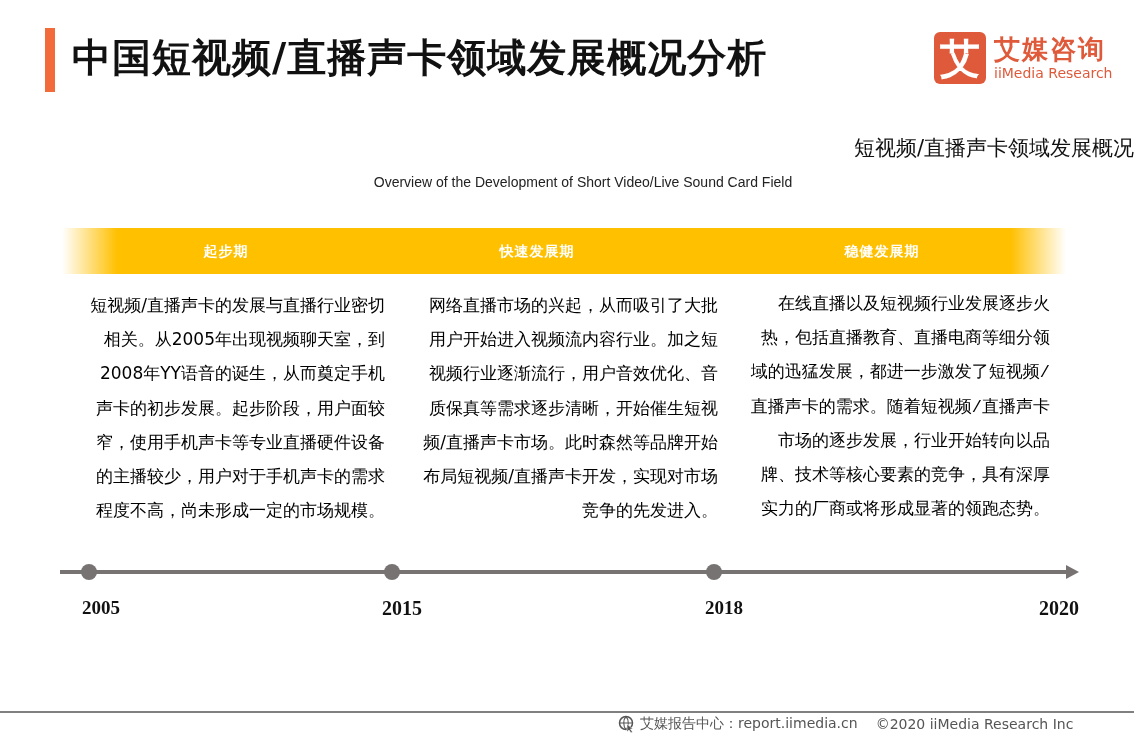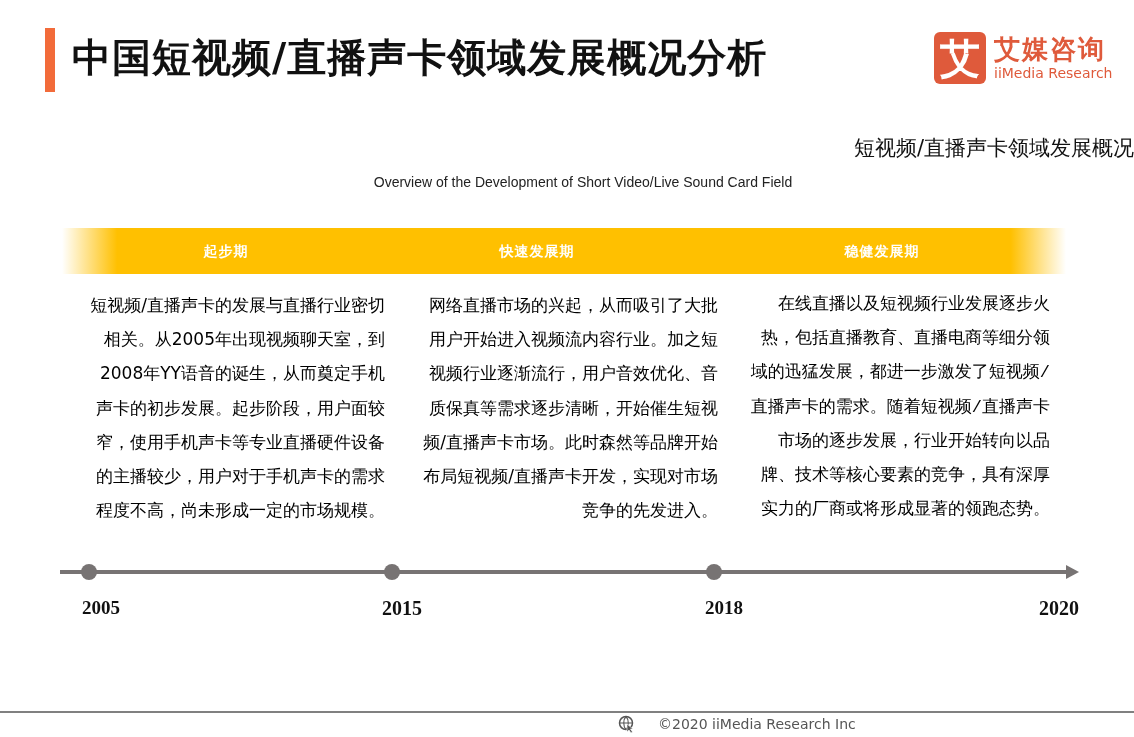--- a/index.html
+++ b/index.html
@@ -71,15 +71,16 @@
 <span class="year" style="left:694px; top:597px; font-size:19px;">2018</span>
 <span class="year" style="left:1028px; top:597px; font-size:20px;">2020</span>
 
 <div class="footer-line"></div>
 <div class="footer">
   <svg class="footer-icon" viewBox="0 0 18 18">
     <circle cx="8" cy="8" r="6.5" fill="none" stroke="#555" stroke-width="1.5"></circle>
     <path d="M1.5 8h13M8 1.5c-3 3-3 10 0 13M8 1.5c3 3 3 10 0 13" fill="none" stroke="#555" stroke-width="1.1"></path>
     <path d="M9 9 L9 17 L11 15 L13 18 L14.5 17 L12.5 14 L15 14 Z" fill="#555" stroke="#fff" stroke-width="0.6"></path>
   </svg>
+  <span>艾媒报告中心：report.iimedia.cn</span>
   <span class="gap"></span>
   <span>©2020  iiMedia Research  Inc</span>
 </div>
 
 </body></html>

